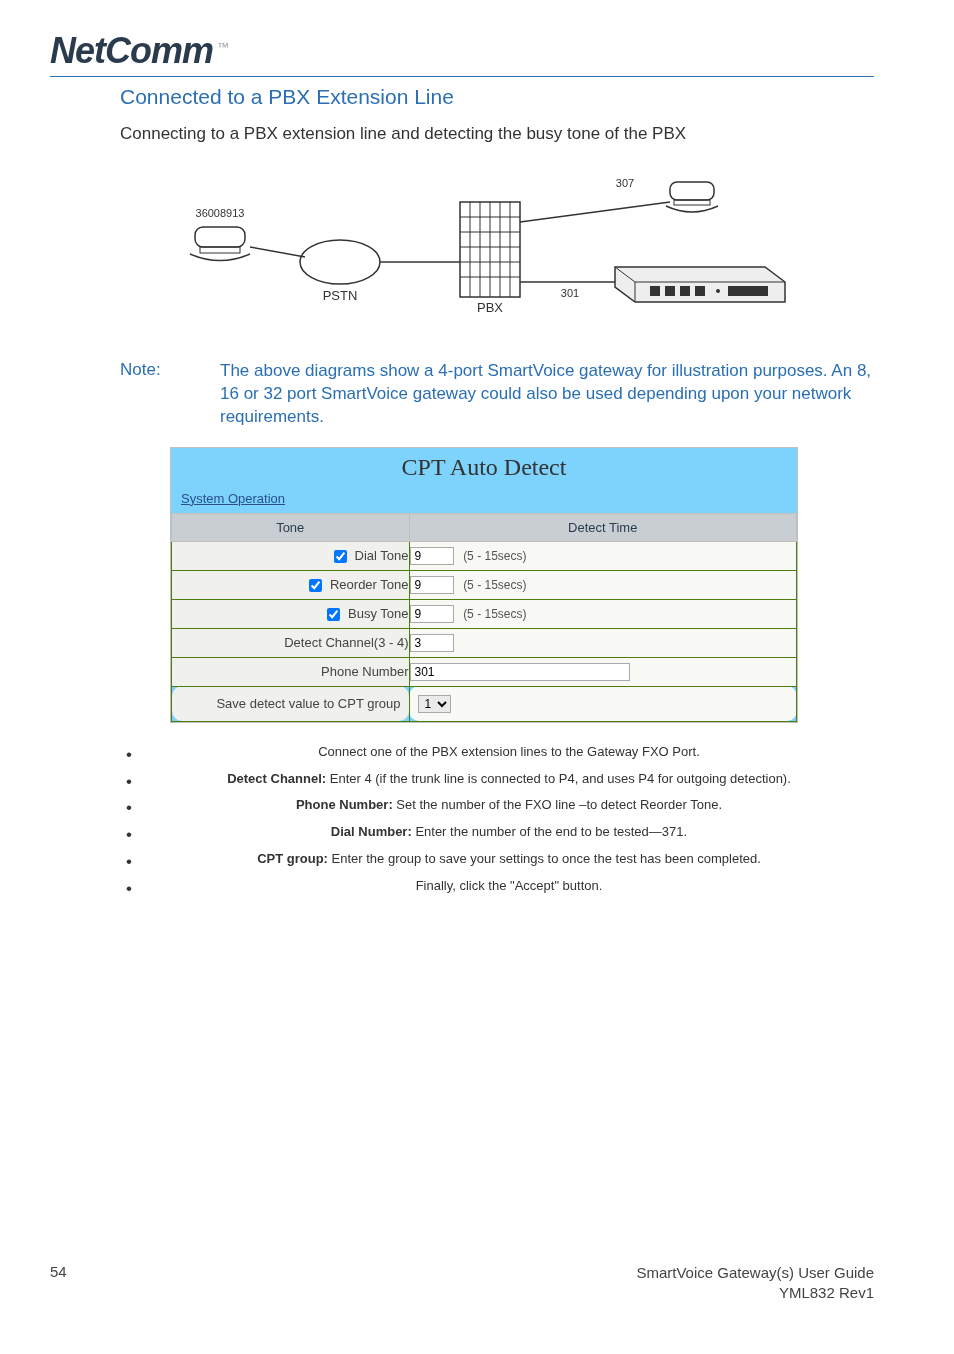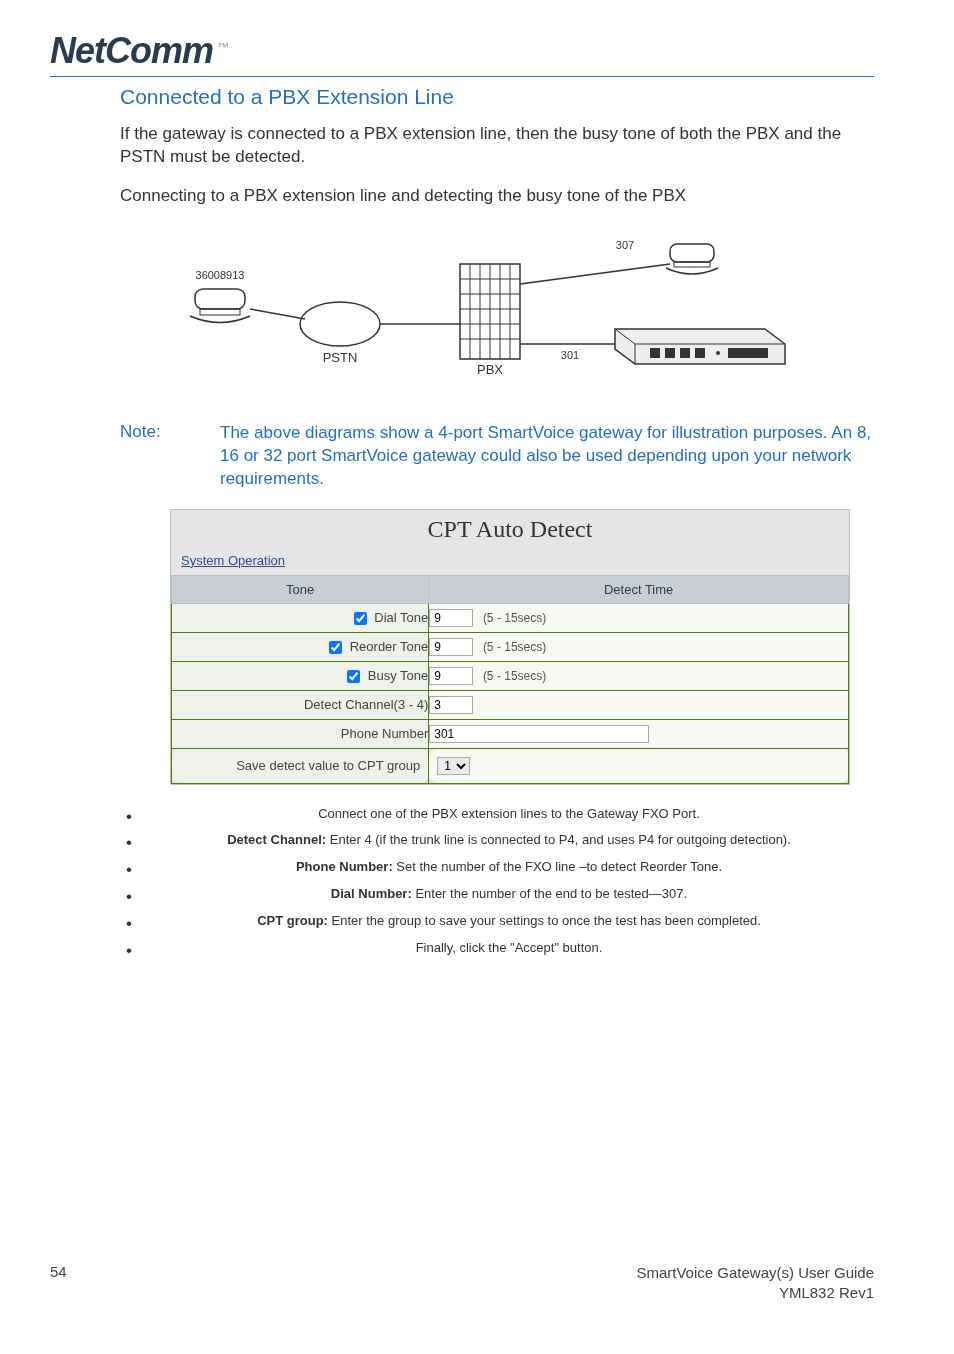--- a/index.html
+++ b/index.html
@@ -27,21 +27,21 @@
     .section-title { color: #2a6fb5; font-size: 21px; font-weight: 400; margin: 8px 0 14px 70px; }
     .body-text { font-size: 17px; color: #333; line-height: 1.35; margin: 0 0 16px 70px; }
     .note-row { display: flex; margin: 18px 0 18px 70px; }
     .note-label { color: #2a6fb5; font-size: 17px; width: 100px; flex-shrink: 0; }
     .note-body { color: #2a6fb5; font-size: 17px; line-height: 1.35; }
     .diagram { margin: 10px 0 10px 120px; width: 640px; height: 180px; position: relative; }
     .diagram svg { width: 100%; height: 100%; }
     .diag-label { font-size: 13px; fill: #333; font-family: Arial; }
     .small-label { font-size: 11px; fill: #333; font-family: Arial; }
 
-    .cpt-box { margin: 10px 0 20px 120px; width: 680px; background: #e5e5e5; border: 1px solid #bfbfbf; }
+    .cpt-box { margin: 10px 0 20px 120px; width: 628px; background: #7dd3fc; border: 1px solid #bfbfbf; }
     .cpt-title { text-align: center; font-family: "Times New Roman", serif; font-size: 24px; font-weight: 400; padding: 6px 0; }
     .cpt-link { text-align: left; padding: 2px 10px 6px; }
     .cpt-link a { color: #2a4f8f; font-size: 13px; text-decoration: underline; cursor: pointer; }
     .cpt-table { width: 100%; border-collapse: collapse; }
     .cpt-table th { background: #c9ced3; color: #2b3b4e; font-weight: 400; font-size: 13px; padding: 6px 8px; border: 1px solid #bfbfbf; }
     .cpt-table td { border: 1px solid #4d7c0f; padding: 5px 0; font-size: 13px; color: #444; }
     .cpt-table td.label-cell { text-align: right; width: 38%; background: #f0f0ec; }
     .cpt-table td.value-cell { text-align: left; background: #f8f8f5; }
     .cpt-check { vertical-align: middle; margin-right: 4px; }
     .cpt-input { border: 1px solid #aaa; font-size: 12px; padding: 1px 4px; background: #fff; font-family: Arial; }
@@ -61,21 +61,20 @@
 </head>
 <body>
 
 <div class="page">
   <div class="brand-row">
     <span class="brand-logo">NetComm</span>
     <span class="brand-tm">™</span>
   </div>
 
   <div class="section-title">Connected to a PBX Extension Line</div>
-  <p class="body-text">If the gateway is connected to a PBX extension line, then the busy tone of both the PBX and the PSTN must be detected.</p>
   <p class="body-text">Connecting to a PBX extension line and detecting the busy tone of the PBX</p>
 
   <div class="diagram">
     <svg viewBox="0 0 640 180">
 
       <g>
         <rect x="25" y="65" width="50" height="20" rx="8" fill="none" stroke="#333" stroke-width="1.5"></rect>
         <rect x="30" y="85" width="40" height="6" fill="none" stroke="#333" stroke-width="1"></rect>
         <path d="M20 92 Q 50 105 80 92" fill="none" stroke="#333" stroke-width="1.5"></path>
       </g>
@@ -192,21 +191,21 @@
         </td>
       </tr>
     </tbody>
       </table>
   </div>
 
   <ul class="bullets">
     <li>Connect one of the PBX extension lines to the Gateway FXO Port.</li>
     <li><b>Detect Channel:</b><span> Enter 4 (if the trunk line is connected to P4, and uses P4 for outgoing detection).</span></li>
     <li><b>Phone Number:</b><span> Set the number of the FXO line –to detect Reorder Tone.</span></li>
-    <li><b>Dial Number:</b><span> Enter the number of the end to be tested—307.</span></li>
+    <li><b>Dial Number:</b><span> Enter the number of the end to be tested—371.</span></li>
     <li><b>CPT group:</b><span> Enter the group to save your settings to once the test has been completed.</span></li>
     <li>Finally, click the "Accept" button.</li>
   </ul>
 </div>
 
 <div class="footer">
   <div>54</div>
   <div class="right">
     <div>SmartVoice Gateway(s) User Guide</div>
     <div>YML832 Rev1</div>

